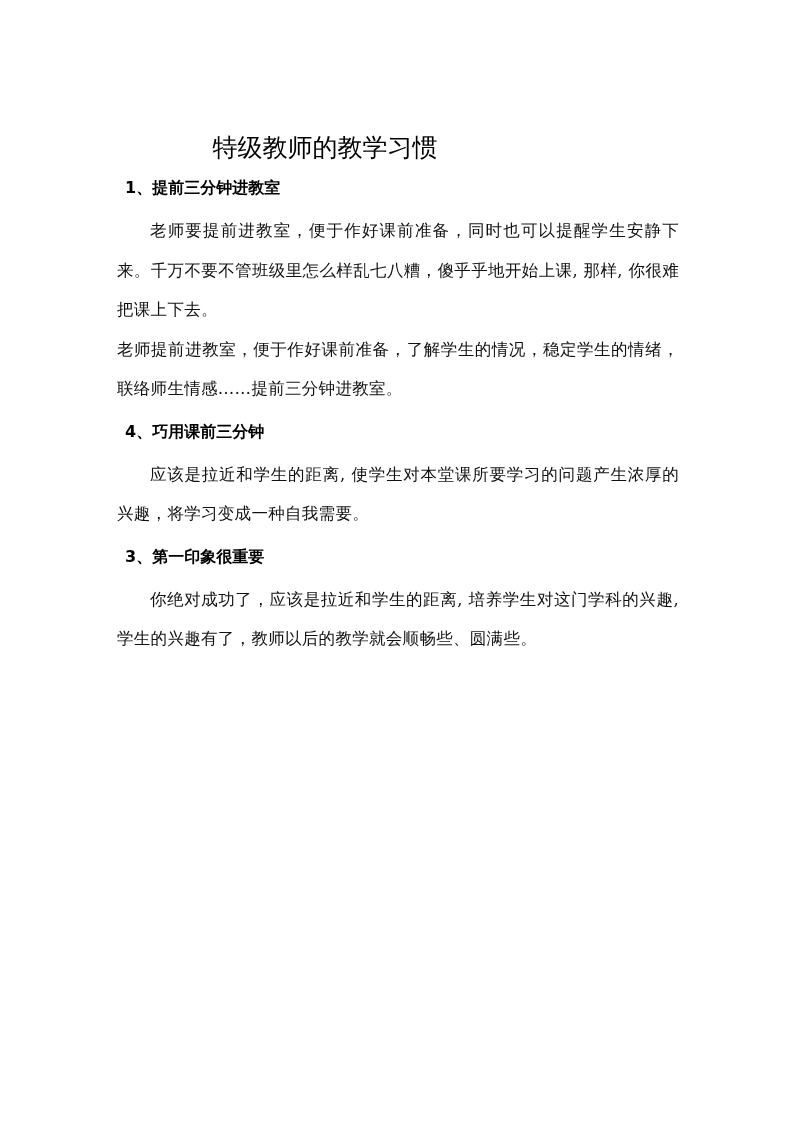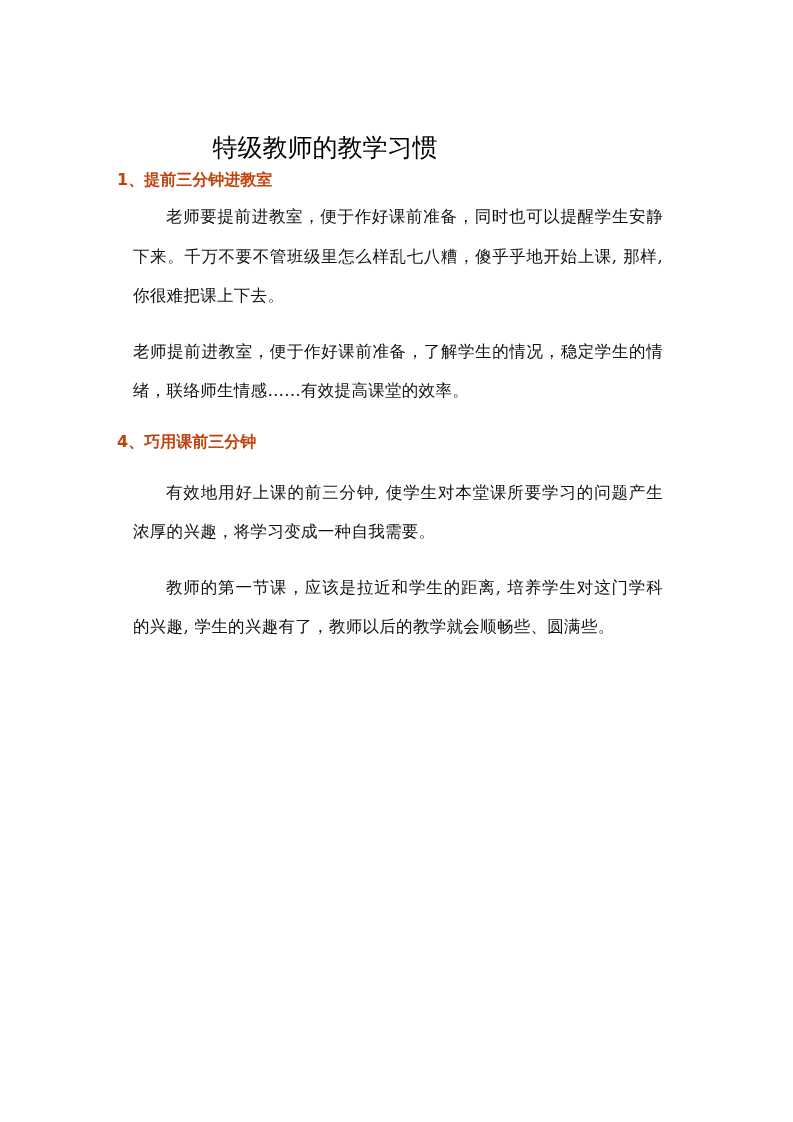--- a/index.html
+++ b/index.html
@@ -40,48 +40,49 @@
       position: absolute;
       top: 165px;
       left: 117px;
       width: 562px;
     }
     .heading {
       font-family: "DejaVu Sans", "Liberation Sans", sans-serif;
       font-weight: bold;
       font-size: 16px;
       line-height: 30px;
-      margin: 0;
-      color: #c2410c;
+      margin: 8px;
+      color: #000000;
     }
     .para {
-      margin: 16px;
+      margin: 0;
       font-size: 16.5px;
       line-height: 39.5px;
       text-align: justify;
       letter-spacing: 0.3px;
     }
     .indent { text-indent: 2em; }
     .gap-before { margin-top: 2px; }
   </style>
 </head>
 <body>
 
 <div class="page">
   <h1 class="title">特级教师的教学习惯</h1>
 
   <div class="content">
     <section>
       <h2 class="heading">1、提前三分钟进教室</h2>
       <p class="para indent gap-before">老师要提前进教室，便于作好课前准备，同时也可以提醒学生安静下来。千万不要不管班级里怎么样乱七八糟，傻乎乎地开始上课, 那样, 你很难把课上下去。</p>
-      <p class="para">老师提前进教室，便于作好课前准备，了解学生的情况，稳定学生的情绪，联络师生情感……有效提高课堂的效率。</p>
+      <p class="para">老师提前进教室，便于作好课前准备，了解学生的情况，稳定学生的情绪，联络师生情感……提前三分钟进教室。</p>
     </section>
 
     <section>
       <h2 class="heading">4、巧用课前三分钟</h2>
-      <p class="para indent">有效地用好上课的前三分钟, 使学生对本堂课所要学习的问题产生浓厚的兴趣，将学习变成一种自我需要。</p>
+      <p class="para indent">应该是拉近和学生的距离, 使学生对本堂课所要学习的问题产生浓厚的兴趣，将学习变成一种自我需要。</p>
     </section>
 
     <section>
-      <p class="para indent">教师的第一节课，应该是拉近和学生的距离, 培养学生对这门学科的兴趣, 学生的兴趣有了，教师以后的教学就会顺畅些、圆满些。</p>
+      <h2 class="heading">3、第一印象很重要</h2>
+      <p class="para indent">你绝对成功了，应该是拉近和学生的距离, 培养学生对这门学科的兴趣, 学生的兴趣有了，教师以后的教学就会顺畅些、圆满些。</p>
     </section>
   </div>
 </div>
 
 </body></html>

